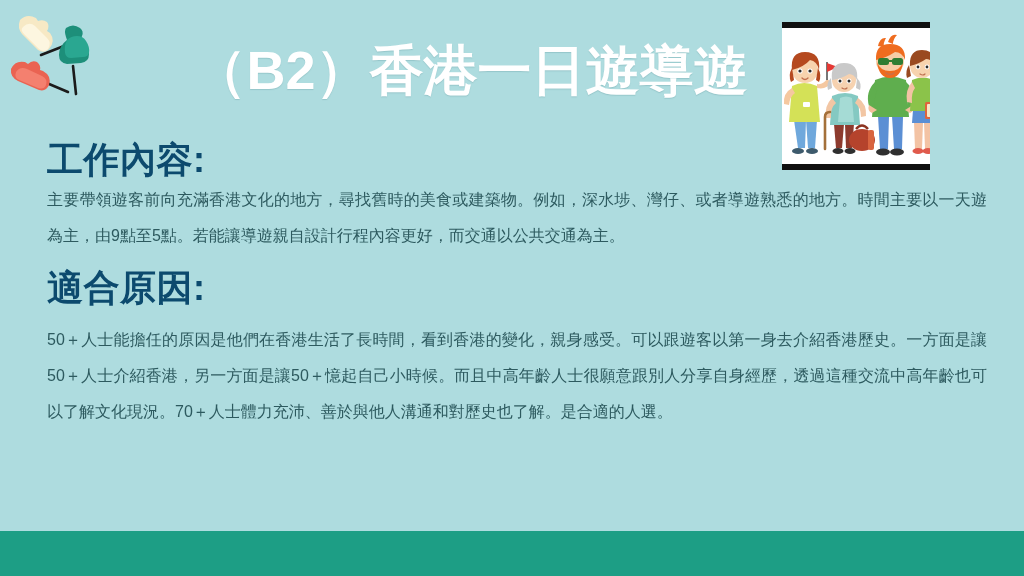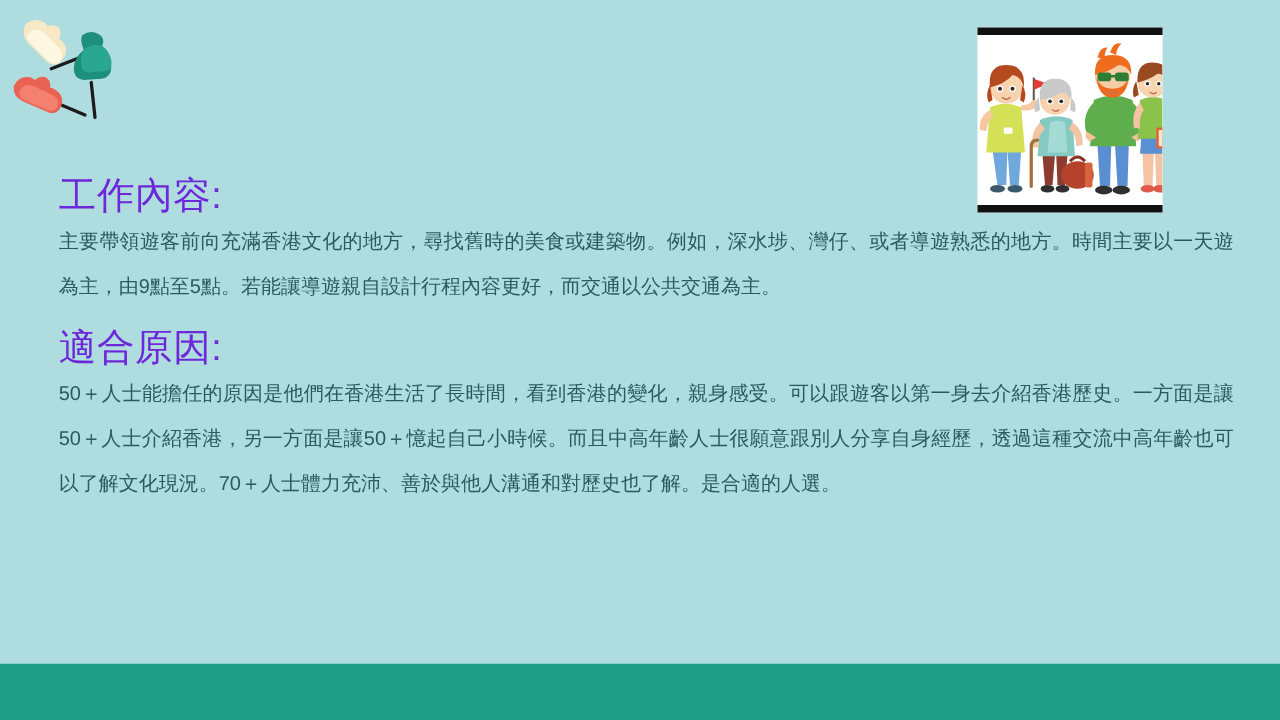--- a/index.html
+++ b/index.html
@@ -78,43 +78,43 @@
 
   
   #content {
     position: absolute;
     left: 47px;
     top: 140px;
     width: 940px;
   }
 
   .section-heading {
-    color: #6d28d9;
-    font-size: 30px;
-    font-weight: normal;
+    color: #0c4a6e;
+    font-size: 36px;
+    font-weight: bold;
     line-height: 1.12;
     margin: 0 0 2px 0;
     letter-spacing: 0.5px;
   }
 
   .section-body {
     color: #2d5a5f;
     font-size: 16px;
     line-height: 36px;
     margin: 0;
     text-align: justify;
     text-justify: inter-character;
     letter-spacing: 0px;
   }
 
   #section-reason {
     margin-top: 14px;
   }
   #section-reason .section-heading {
-    margin-bottom: 3px;
+    margin-bottom: 13px;
   }
 </style>
 </head>
 <body>
 
 <div id="slide">
 
   <div id="pins">
     <svg viewBox="0 0 110 100" width="110" height="100" aria-hidden="true">
 
@@ -131,20 +131,21 @@
       </g>
 
       <g>
         <path d="M69 62 L72 90" stroke="#1b1b1b" stroke-width="2.6" fill="none" stroke-linecap="round"></path>
         <path d="M62 24 q7 -5 14 0 q4 3 2 8 l-1 3 q8 6 8 15 q0 8 -8 9 l-14 1 q-8 -1 -8 -9 q0 -9 8 -15 l-1 -3 q-2 -6 0 -9 z" fill="#1d8f7a"></path>
         <path d="M63 36 q4 -4 10 -4 q6 0 9 5 q4 6 3 12 q-1 4 -6 4 l-12 1 q-5 0 -6 -5 q-1 -8 2 -13 z" fill="#2aa791"></path>
       </g>
     </svg>
   </div>
 
+  <div id="title">（B2）香港一日遊導遊</div>
 
   <div id="illustration">
     <svg viewBox="0 0 148 136" width="148" height="136" aria-hidden="true">
       <rect x="0" y="0" width="148" height="136" fill="#ffffff"></rect>
 
       <g>
 
         <path d="M12 92 l4 28 h7 l1 -28 z" fill="#6fa8dc"></path>
         <path d="M24 92 l2 28 h7 l2 -28 z" fill="#6fa8dc"></path>
         <ellipse cx="16" cy="123" rx="6" ry="3" fill="#3d5a6c"></ellipse>

